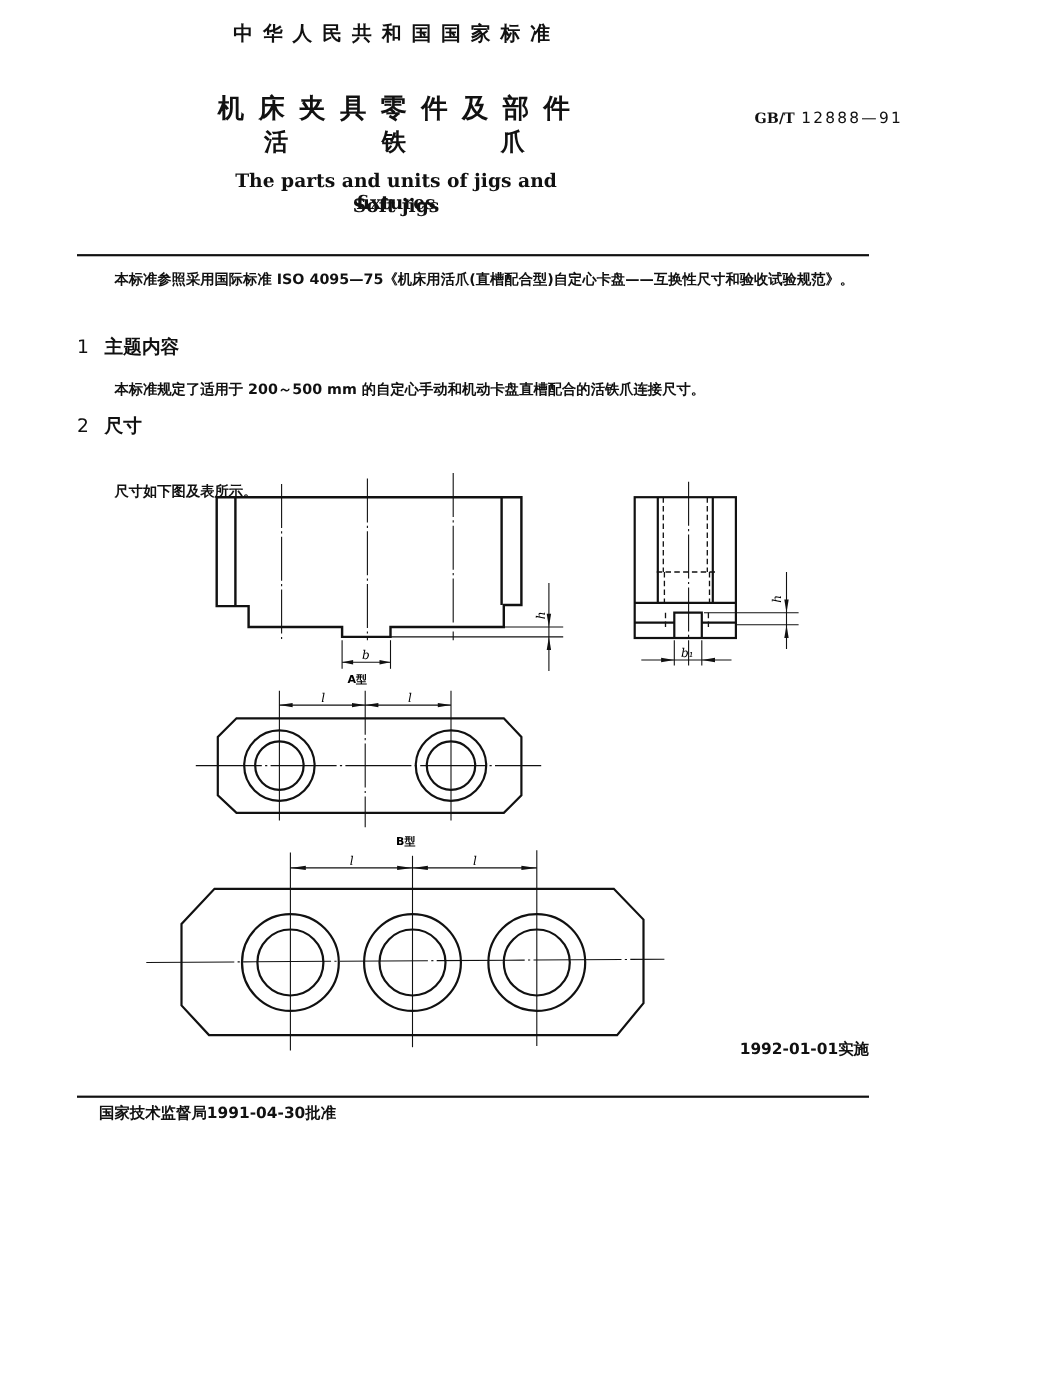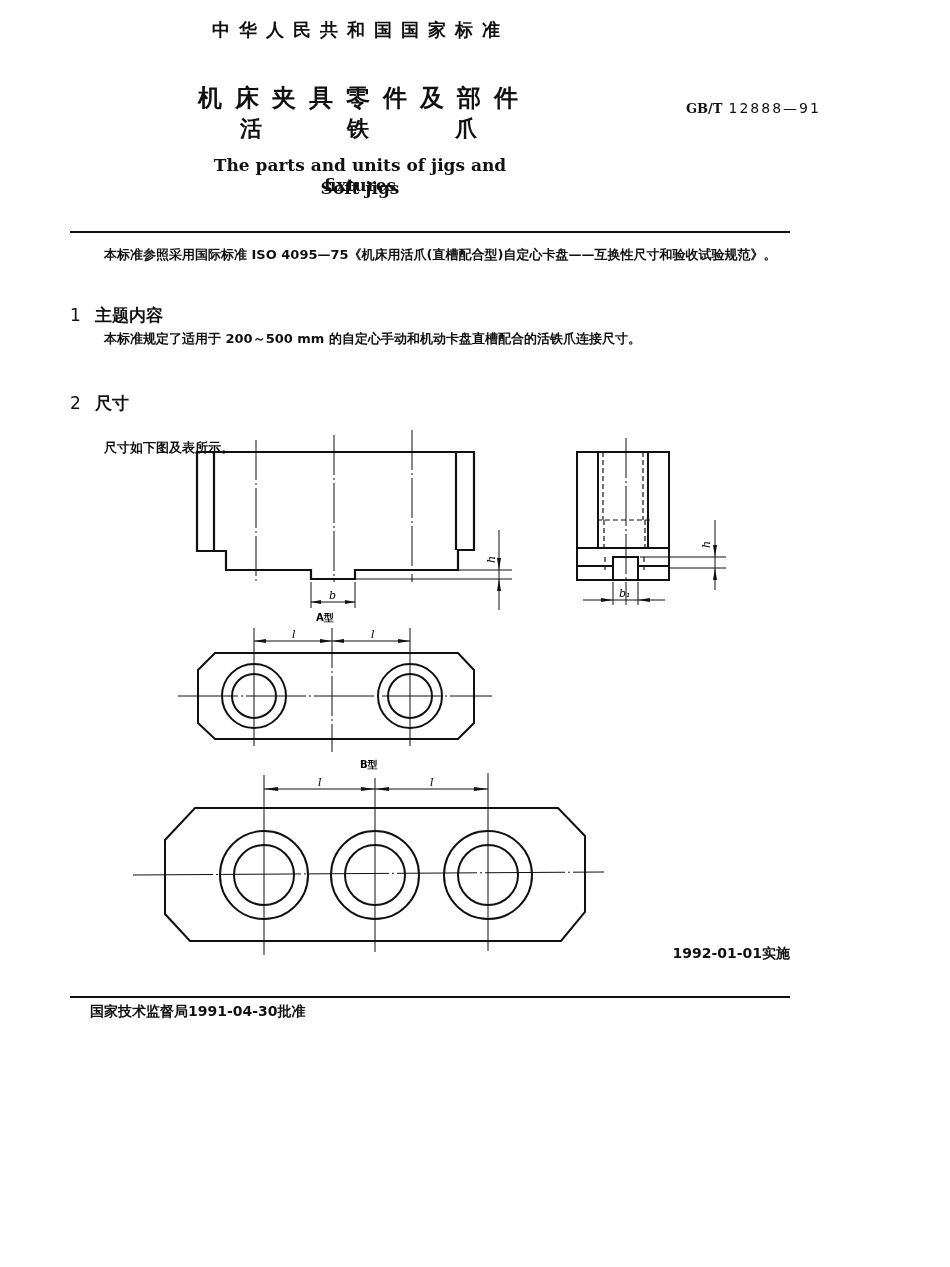--- a/index.html
+++ b/index.html
@@ -16,22 +16,22 @@
     .std-num .gb { font-family: "DejaVu Serif", serif; font-weight: bold; font-size: 13px; }
     .std-num .num { letter-spacing: 2px; margin-left: 6px; }
     .rule { left: 70px; width: 720px; height: 2px; background: #111; }
     .rule-top { top: 231px; }
     .rule-bottom { top: 996px; }
     .para { left: 70px; width: 720px; font-size: 13px; line-height: 25px; font-weight: bold; }
     .p-intro { top: 242px; text-indent: 34px; }
     .h-sec { left: 70px; font-size: 17px; font-weight: bold; }
     .h-sec .n { display: inline-block; width: 25px; font-weight: normal; }
     .h1 { top: 304px; }
-    .p1 { top: 326px; text-indent: 34px; }
-    .h2 { top: 392px; }
+    .p1 { top: 342px; text-indent: 34px; }
+    .h2 { top: 376px; }
     .p2 { top: 404px; text-indent: 34px; margin-top: 31px; }
     .footer-left { left: 70px; top: 1003px; font-size: 14px; font-weight: bold; white-space: nowrap; padding-left: 20px; }
     .footer-right { right: 160px; top: 945px; font-size: 14px; font-weight: bold; white-space: nowrap; }
     svg { position: absolute; overflow: visible; }
     .lbl { font-family: "DejaVu Serif", serif; font-style: italic; font-size: 11px; }
     .cap { font-family: "DejaVu Sans", sans-serif; font-size: 10px; font-weight: bold; }
   </style>
 </head>
 <body>
 

